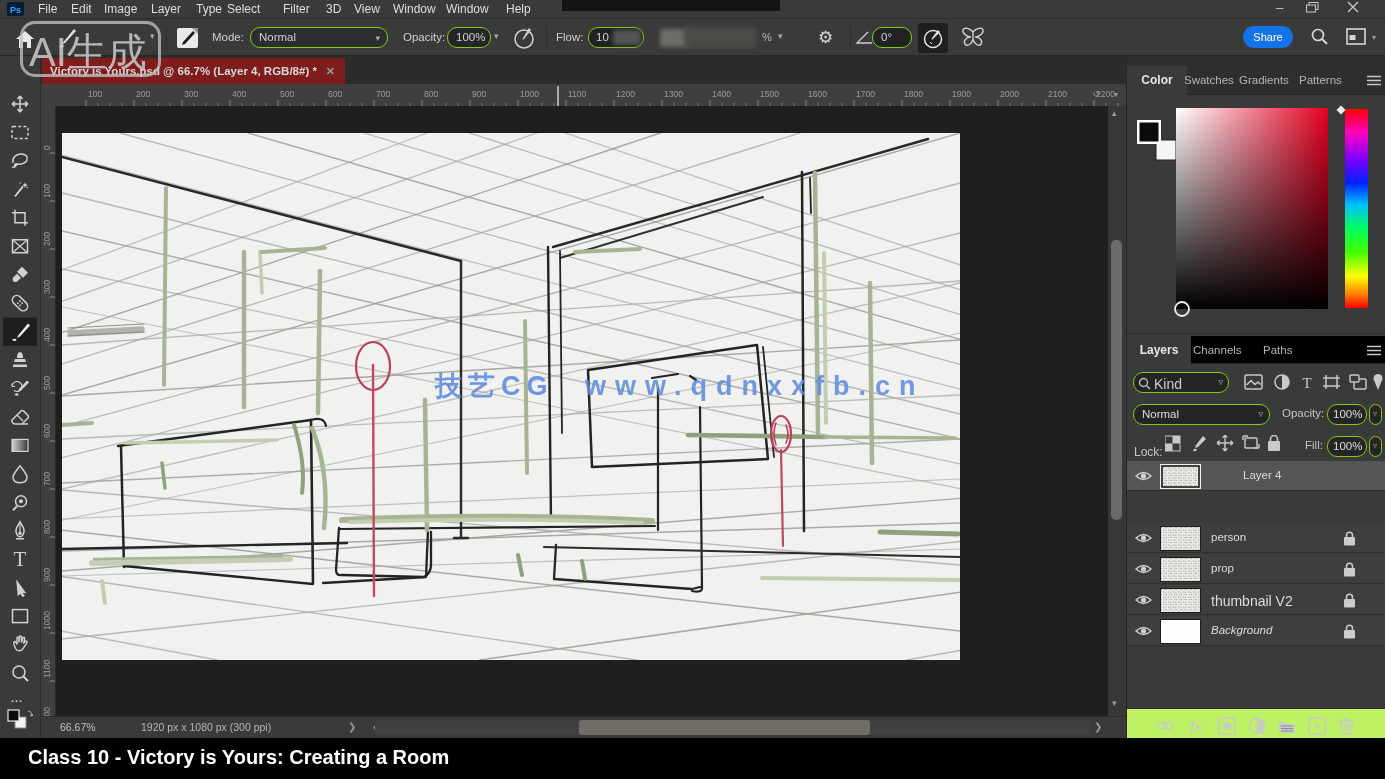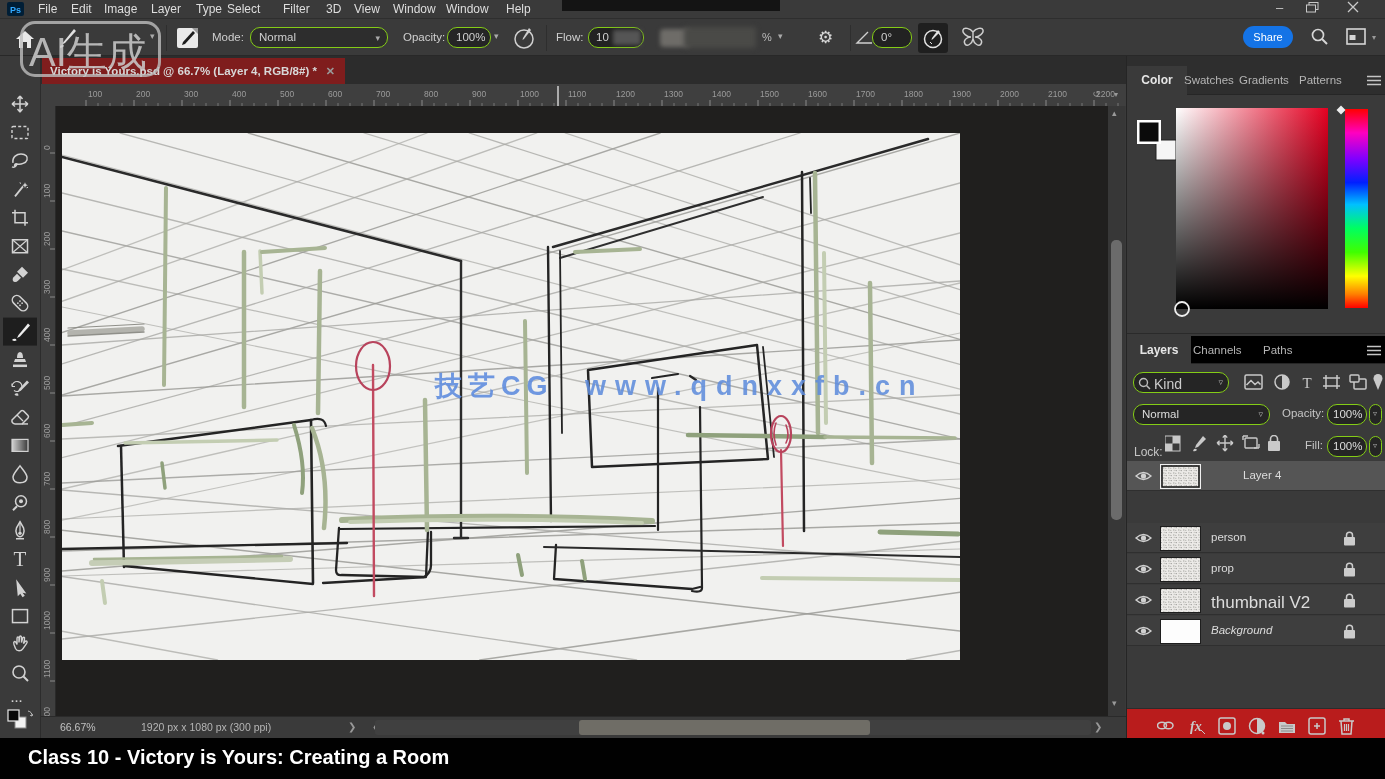--- a/index.html
+++ b/index.html
@@ -645,41 +645,41 @@
         </svg>
       </div>
       <div class="abs" style="left:0;top:251px;width:259px;height:30px;background:#3e3e3e;border-bottom:1px solid #2f2f2f">
         <svg style="position:absolute;left:8px;top:9px" width="17" height="12">
           <path d="M1 6 Q8.5 -1 16 6 Q8.5 13 1 6 Z" fill="none" stroke="#d0d0d0" stroke-width="1.4"></path>
           <circle cx="8.5" cy="6" r="2.6" fill="#d0d0d0"></circle>
         </svg>
         <svg style="position:absolute;left:33px;top:3px" width="41" height="25">
           <rect x="0.5" y="0.5" width="40" height="24" fill="url(#spk)" stroke="#1e1e1e" stroke-width="1"></rect>
         </svg>
-        <span style="position:absolute;left:84px;top:8px;font-size:17px;color:#dcdcdc;">thumbnail V2</span>
+        <span style="position:absolute;left:84px;top:8px;font-size:14px;color:#dcdcdc;">thumbnail V2</span>
         <svg style="position:absolute;left:216px;top:8px" width="13" height="15">
           <rect x="1" y="6" width="11" height="8.5" rx="1" fill="#cccccc"></rect>
           <path d="M3.5 6 V4.2 a3 3 0 0 1 6 0 V6" fill="none" stroke="#cccccc" stroke-width="1.5"></path>
         </svg>
       </div>
       <div class="abs" style="left:0;top:282px;width:259px;height:30px;background:#3e3e3e;border-bottom:1px solid #2f2f2f">
         <svg style="position:absolute;left:8px;top:9px" width="17" height="12">
           <path d="M1 6 Q8.5 -1 16 6 Q8.5 13 1 6 Z" fill="none" stroke="#d0d0d0" stroke-width="1.4"></path>
           <circle cx="8.5" cy="6" r="2.6" fill="#d0d0d0"></circle>
         </svg>
         <svg style="position:absolute;left:33px;top:3px" width="41" height="25">
           <rect x="0.5" y="0.5" width="40" height="24" fill="#fdfdfd" stroke="#1e1e1e" stroke-width="1"></rect>
         </svg>
         <span style="position:absolute;left:84px;top:8px;font-size:11.5px;color:#dcdcdc;font-style:italic;">Background</span>
         <svg style="position:absolute;left:216px;top:8px" width="13" height="15">
           <rect x="1" y="6" width="11" height="8.5" rx="1" fill="#cccccc"></rect>
           <path d="M3.5 6 V4.2 a3 3 0 0 1 6 0 V6" fill="none" stroke="#cccccc" stroke-width="1.5"></path>
         </svg>
       </div>
-      <div class="abs" style="left:0;top:374px;width:259px;height:34px;background:#b91c1c;border-top:1px solid #2c2c2c">
+      <div class="abs" style="left:0;top:374px;width:259px;height:34px;background:#bef264;border-top:1px solid #2c2c2c">
         <svg style="position:absolute;left:30px;top:8px" width="210" height="18">
           <g transform="translate(0,3)">
             <ellipse cx="5" cy="5.5" rx="4.5" ry="3.3" fill="none" stroke="#c9c9c9" stroke-width="1.5"></ellipse>
             <ellipse cx="11.5" cy="5.5" rx="4.5" ry="3.3" fill="none" stroke="#c9c9c9" stroke-width="1.5"></ellipse>
           </g>
           <g transform="translate(33,0)">
             <text x="0" y="14" font-size="14" font-style="italic" font-weight="bold" fill="#c9c9c9" font-family="Liberation Serif">fx</text>
             <path d="M11 13 l4 4" stroke="#c9c9c9"></path>
           </g>
           <g transform="translate(62,1)">

